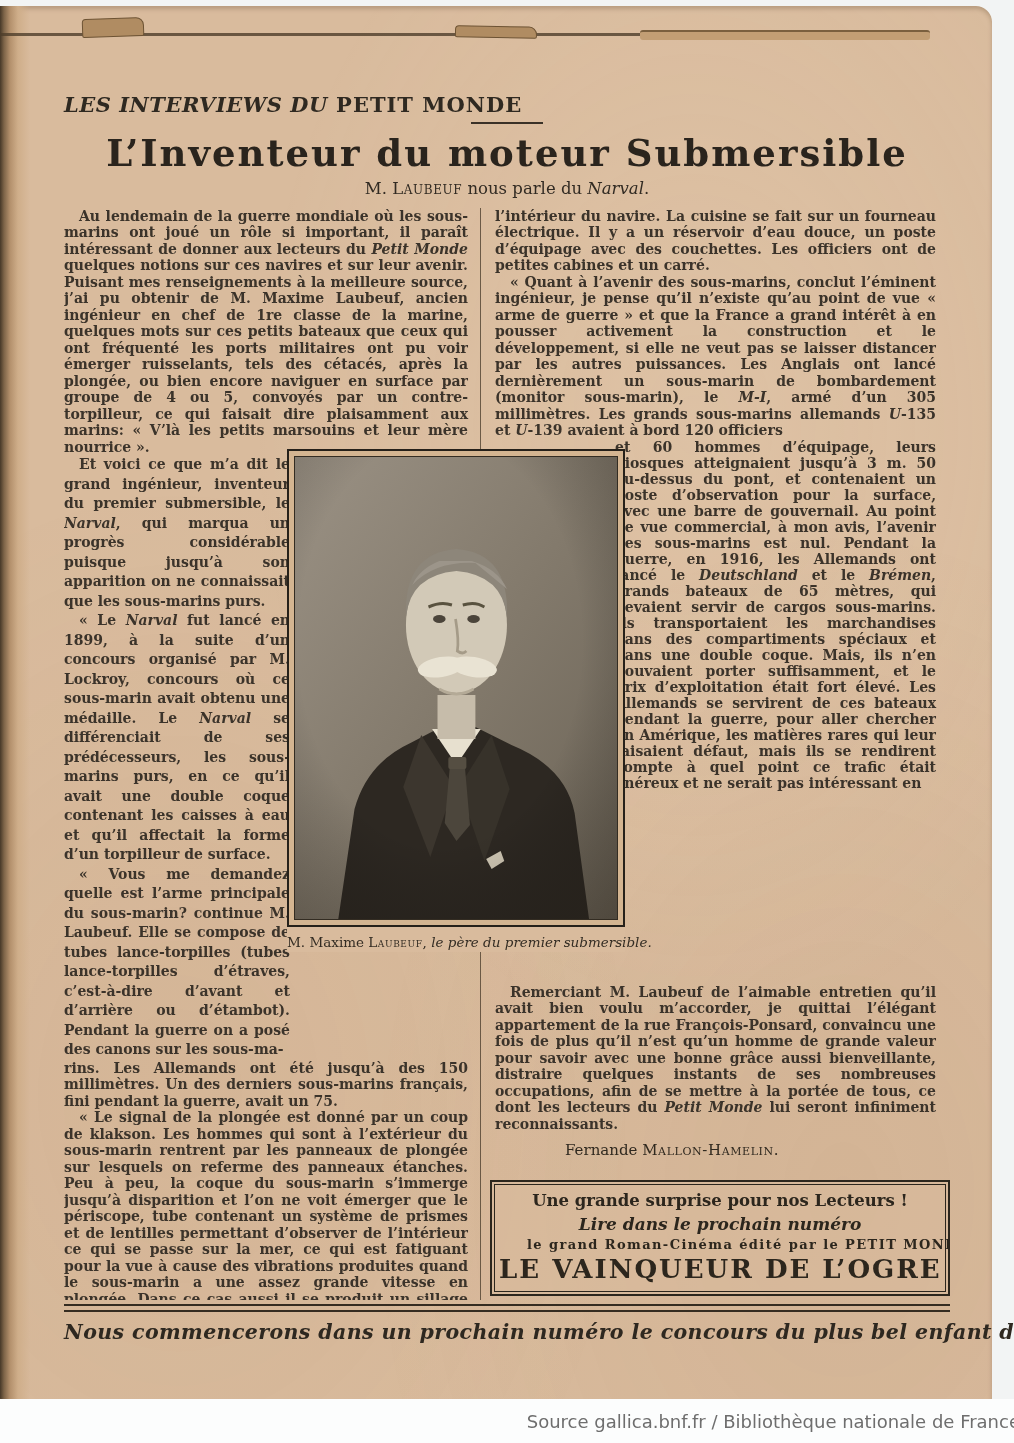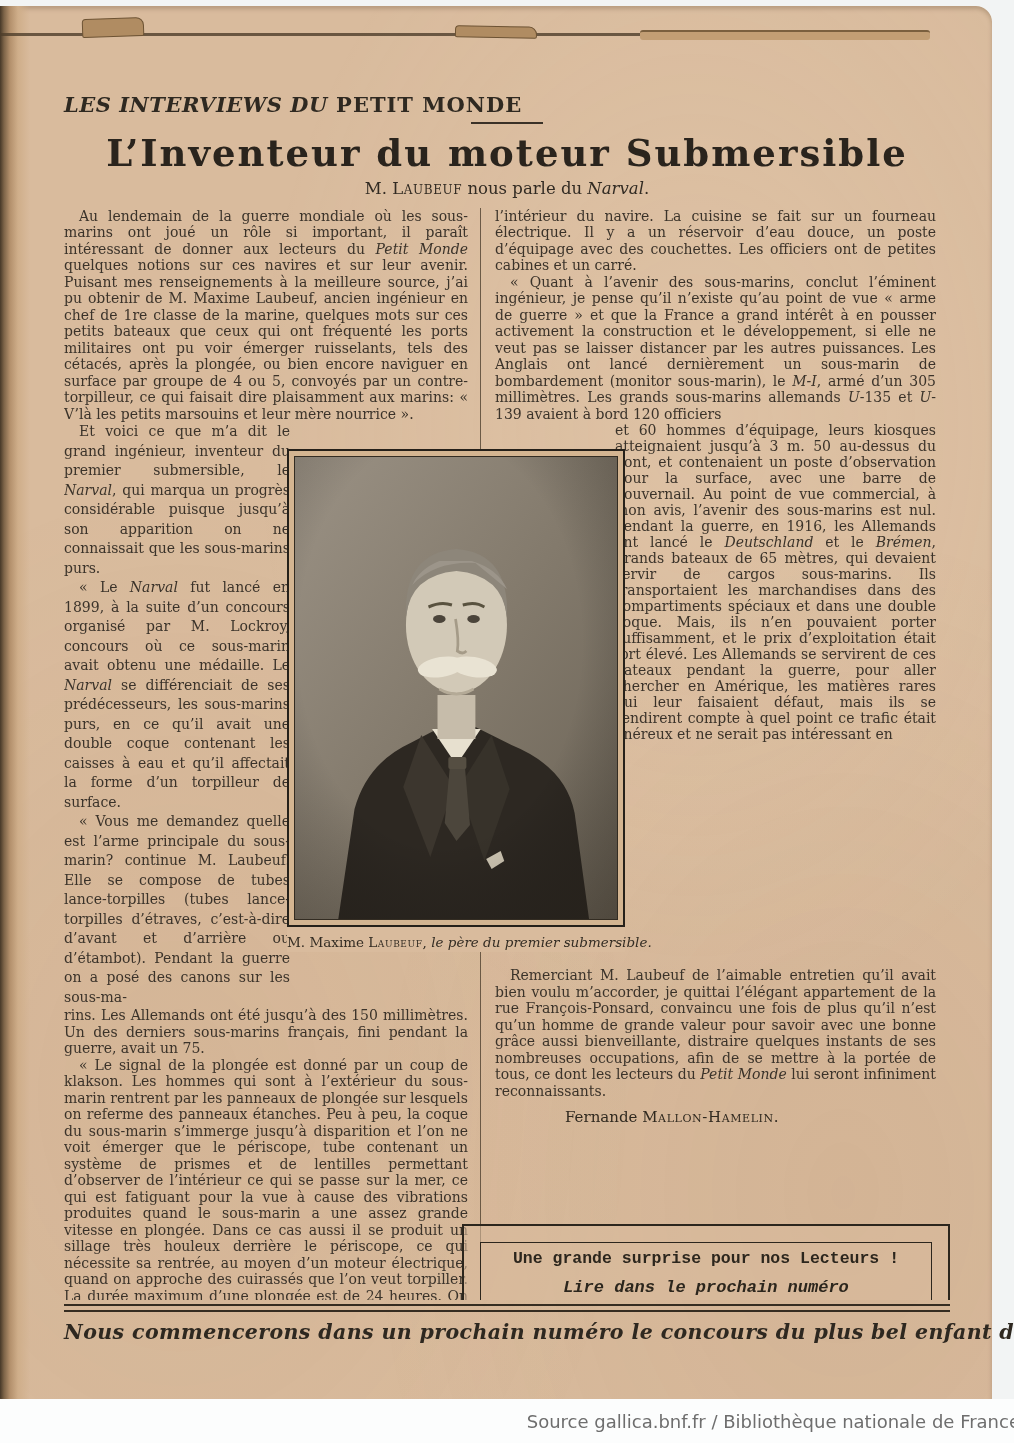--- a/index.html
+++ b/index.html
@@ -43,21 +43,21 @@
   .headline{
     text-align:center;font-size:37px;font-weight:bold;letter-spacing:2px;
     color:#2a241d;line-height:1.1;margin:0 0 5px 0;white-space:nowrap;
   }
   .subhead{text-align:center;font-size:16.5px;margin:0 0 10px 0;color:#322b23;}
 
   
   .body-region{position:relative;height:1092px;overflow:hidden;}
   .columns{display:flex;}
   .col{font-size:14px;line-height:16.5px;text-align:justify;}
-  .col p{margin:0;}
+  .col p{margin:0;font-weight:bold;}
   .col-left{width:404px;padding-right:12px;}
   .col-right{width:441px;padding-left:14px;border-left:1px solid rgba(70,56,40,.75);}
   .ind{text-indent:15px;}
   .narrow-group-left{margin-right:178px;min-height:558px;line-height:19.5px;}
   .narrow-group-right{margin-left:120px;min-height:545px;line-height:16px;}
   .sc{font-variant:small-caps;letter-spacing:.6px;}
 
   .signature{
     margin-top:10px;padding-left:70px;text-align:left;
     font-size:15px;color:#30291f;
@@ -68,26 +68,26 @@
   .photo-frame{
     border:2px solid #26211a;padding:5px;background:#d4b591;
   }
   .photo-inner{border:1px solid #332c22;height:462px;overflow:hidden;background:#847b6d;}
   .photo-caption{
     margin-top:7px;text-align:center;font-size:13.5px;color:#332c23;white-space:nowrap;
   }
 
   
   .ad-outer{
-    position:absolute;right:0px;top:1016px;width:452px;z-index:2;
-    border:2px solid #2c261d;padding:16px;background:rgba(217,187,157,.6);font-family:Liberation Mono, monospace;
+    position:absolute;right:0px;top:972px;width:452px;z-index:2;
+    border:2px solid #2c261d;padding:2px;background:rgba(217,187,157,.6);
   }
   .ad-inner{border:1px solid #2c261d;padding:6px 4px 7px 4px;text-align:center;color:#2c261d;}
   .ad-l1{font-size:16.5px;font-weight:bold;}
-  .ad-l2{font-size:17px;font-weight:bold;font-style:italic;margin-top:10px;}
+  .ad-l2{font-size:17px;font-weight:bold;font-style:italic;margin-top:4px;}
   .ad-l3{font-size:13px;font-weight:bold;letter-spacing:1.4px;margin-top:3px;white-space:nowrap;margin-left:28px;}
   .ad-l4{font-size:26px;font-weight:bold;letter-spacing:2px;margin-top:2px;white-space:nowrap;text-align:center;}
   .ad-l5{font-size:17.5px;font-weight:bold;letter-spacing:1px;margin-top:1px;}
 
   
   .double-rule{margin-top:4px;height:4px;border-top:2px solid #352c21;border-bottom:2px solid #352c21;}
   .banner-line{
     margin-top:8px;font-style:italic;font-weight:bold;font-size:20.5px;
     color:#2e2820;letter-spacing:.4px;white-space:nowrap;
   }

